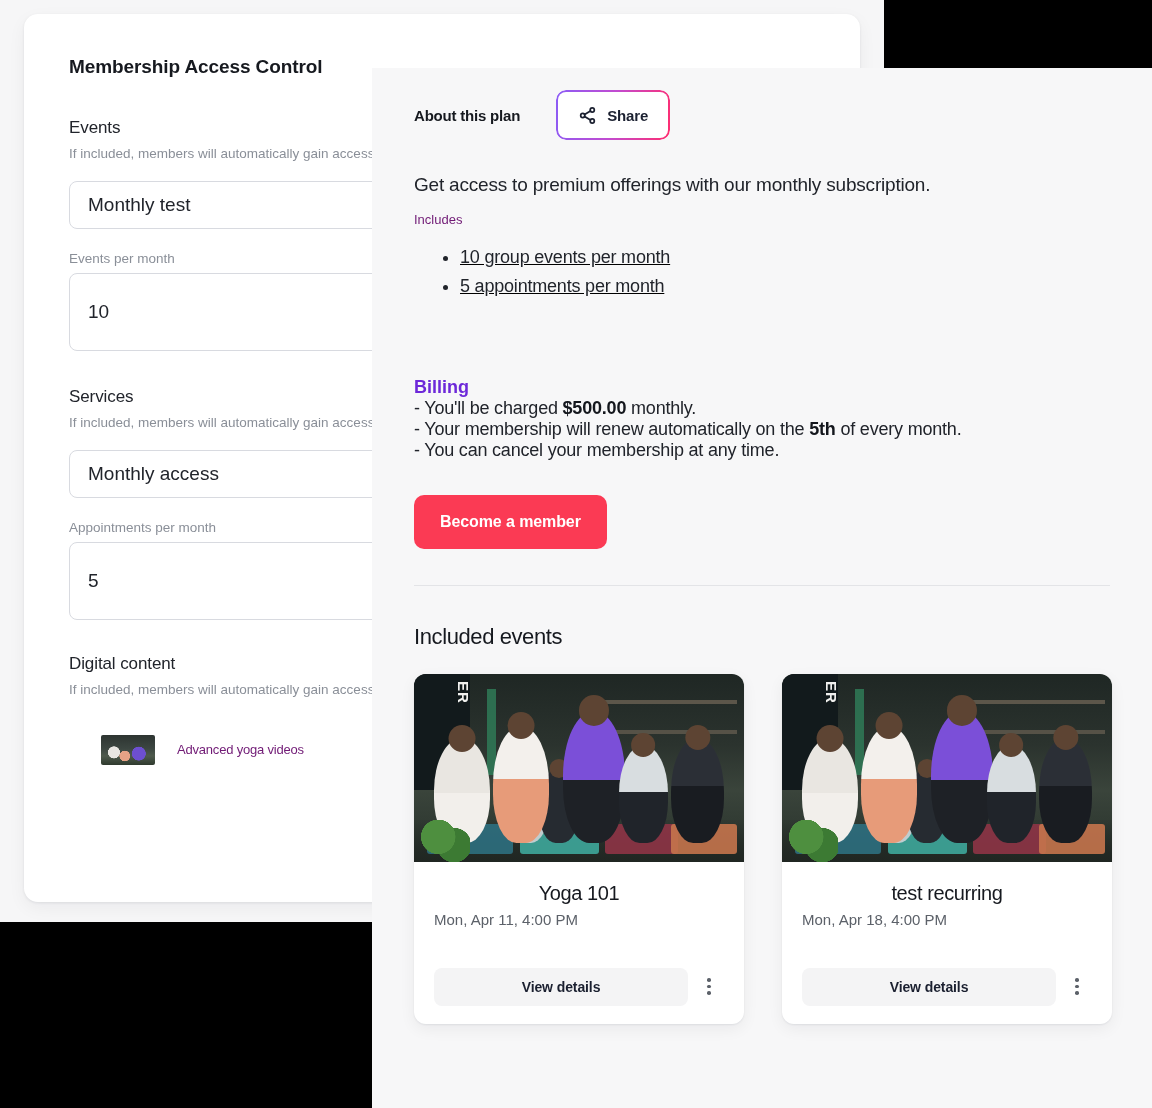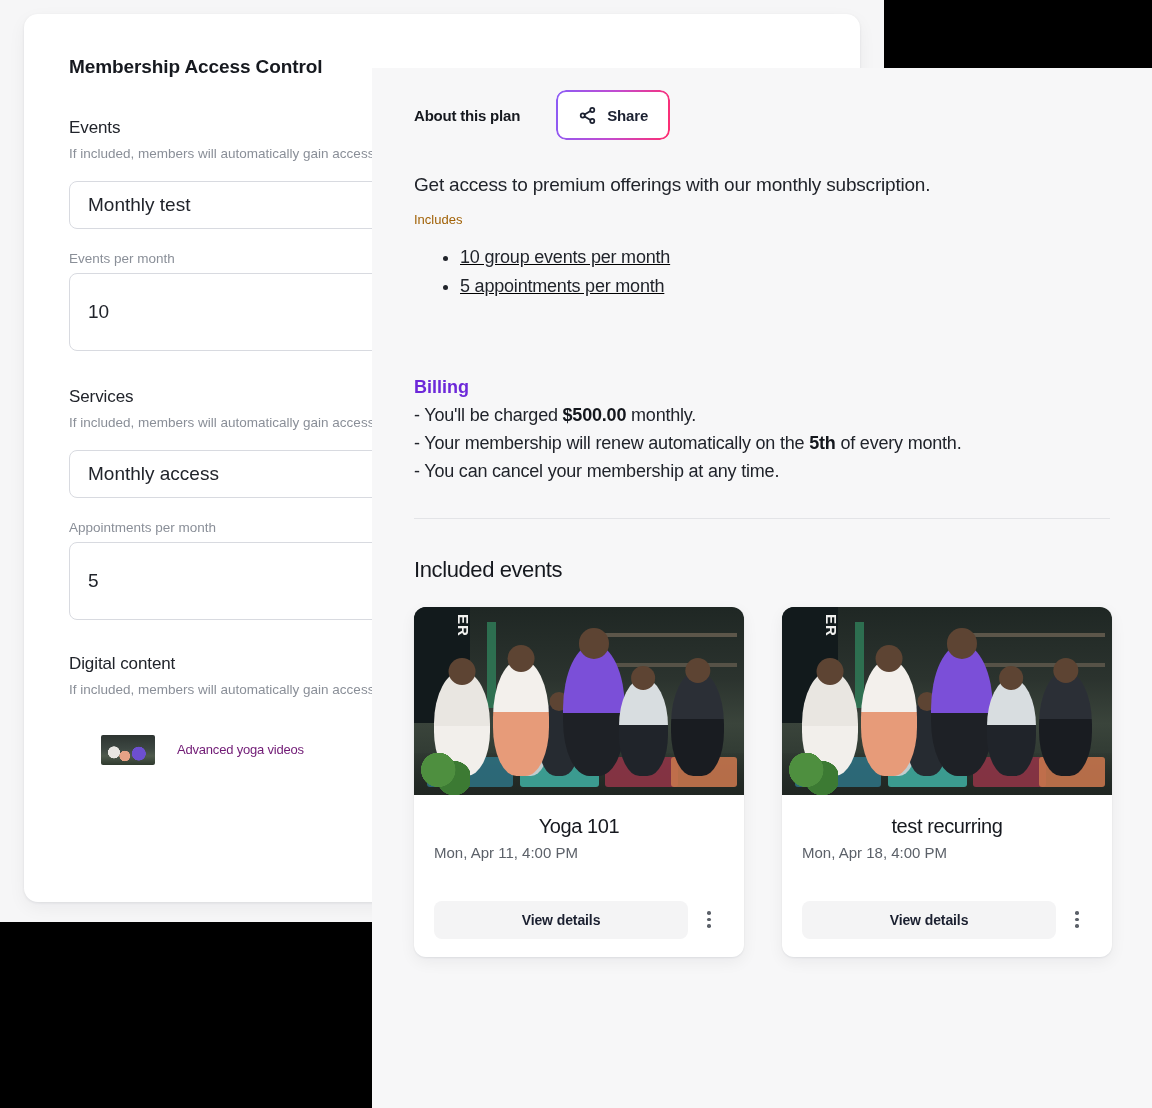--- a/index.html
+++ b/index.html
@@ -179,21 +179,21 @@
 
   .plan-summary {
     font-size: 19px;
     color: #21242b;
     margin-top: 34px;
     letter-spacing: -0.2px;
   }
 
   .includes-label {
     font-size: 13px;
-    color: #a16207;
+    color: #701a75;
     margin-top: 16px;
   }
 
   .includes-list {
     margin: 16px 0 0 46px;
     list-style: disc;
     text-decoration: underline;
   }
   .includes-list li {
     font-size: 18px;
@@ -204,21 +204,20 @@
 
   .billing-block { margin-top: 76px; }
   .billing-title {
     font-size: 18px;
     font-weight: 700;
     color: #6d28d9;
   }
   .billing-line {
     font-size: 18px;
     color: #21242b;
-    margin-top: 7px;
     letter-spacing: -0.2px;
   }
   .billing-line b { font-weight: 700; color: #14171d; }
 
   .become-btn {
     margin-top: 34px;
     height: 54px;
     padding: 0 26px;
     border: none;
     border-radius: 10px;
@@ -451,20 +450,21 @@
         <span>- You'll be charged </span><b>$500.00</b><span> monthly.</span>
       </div>
 
       <div class="billing-line">
         <span>- Your membership will renew automatically on the </span><b>5th</b><span> of every month.</span>
       </div>
 
       <div class="billing-line">- You can cancel your membership at any time.</div>
     </div>
 
+    <button class="become-btn">Become a member</button>
 
     <div class="divider"></div>
 
     <div class="events-title">Included events</div>
 
     <div class="events-row">
 
       <div class="event-card">
         <div class="event-photo">
           <div class="door"></div>

